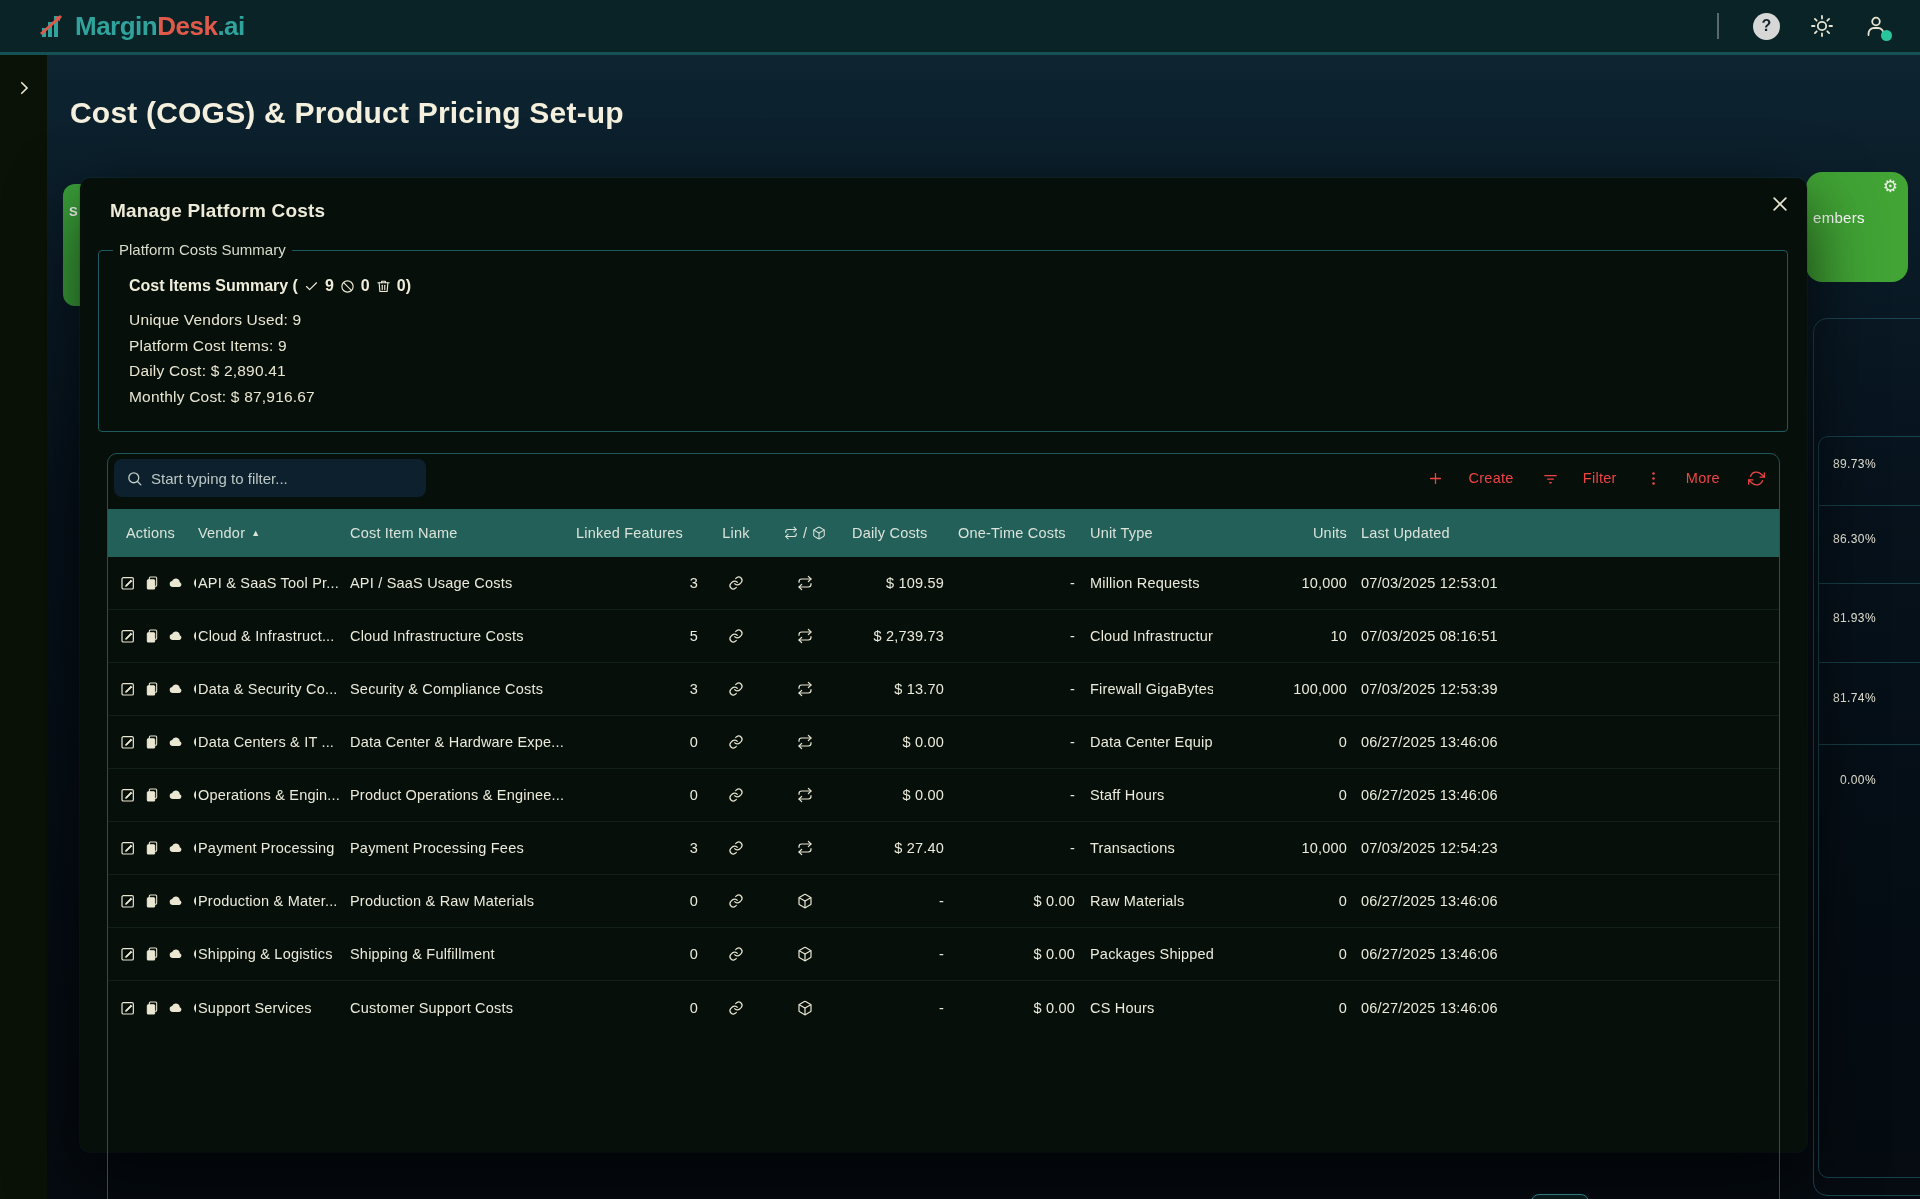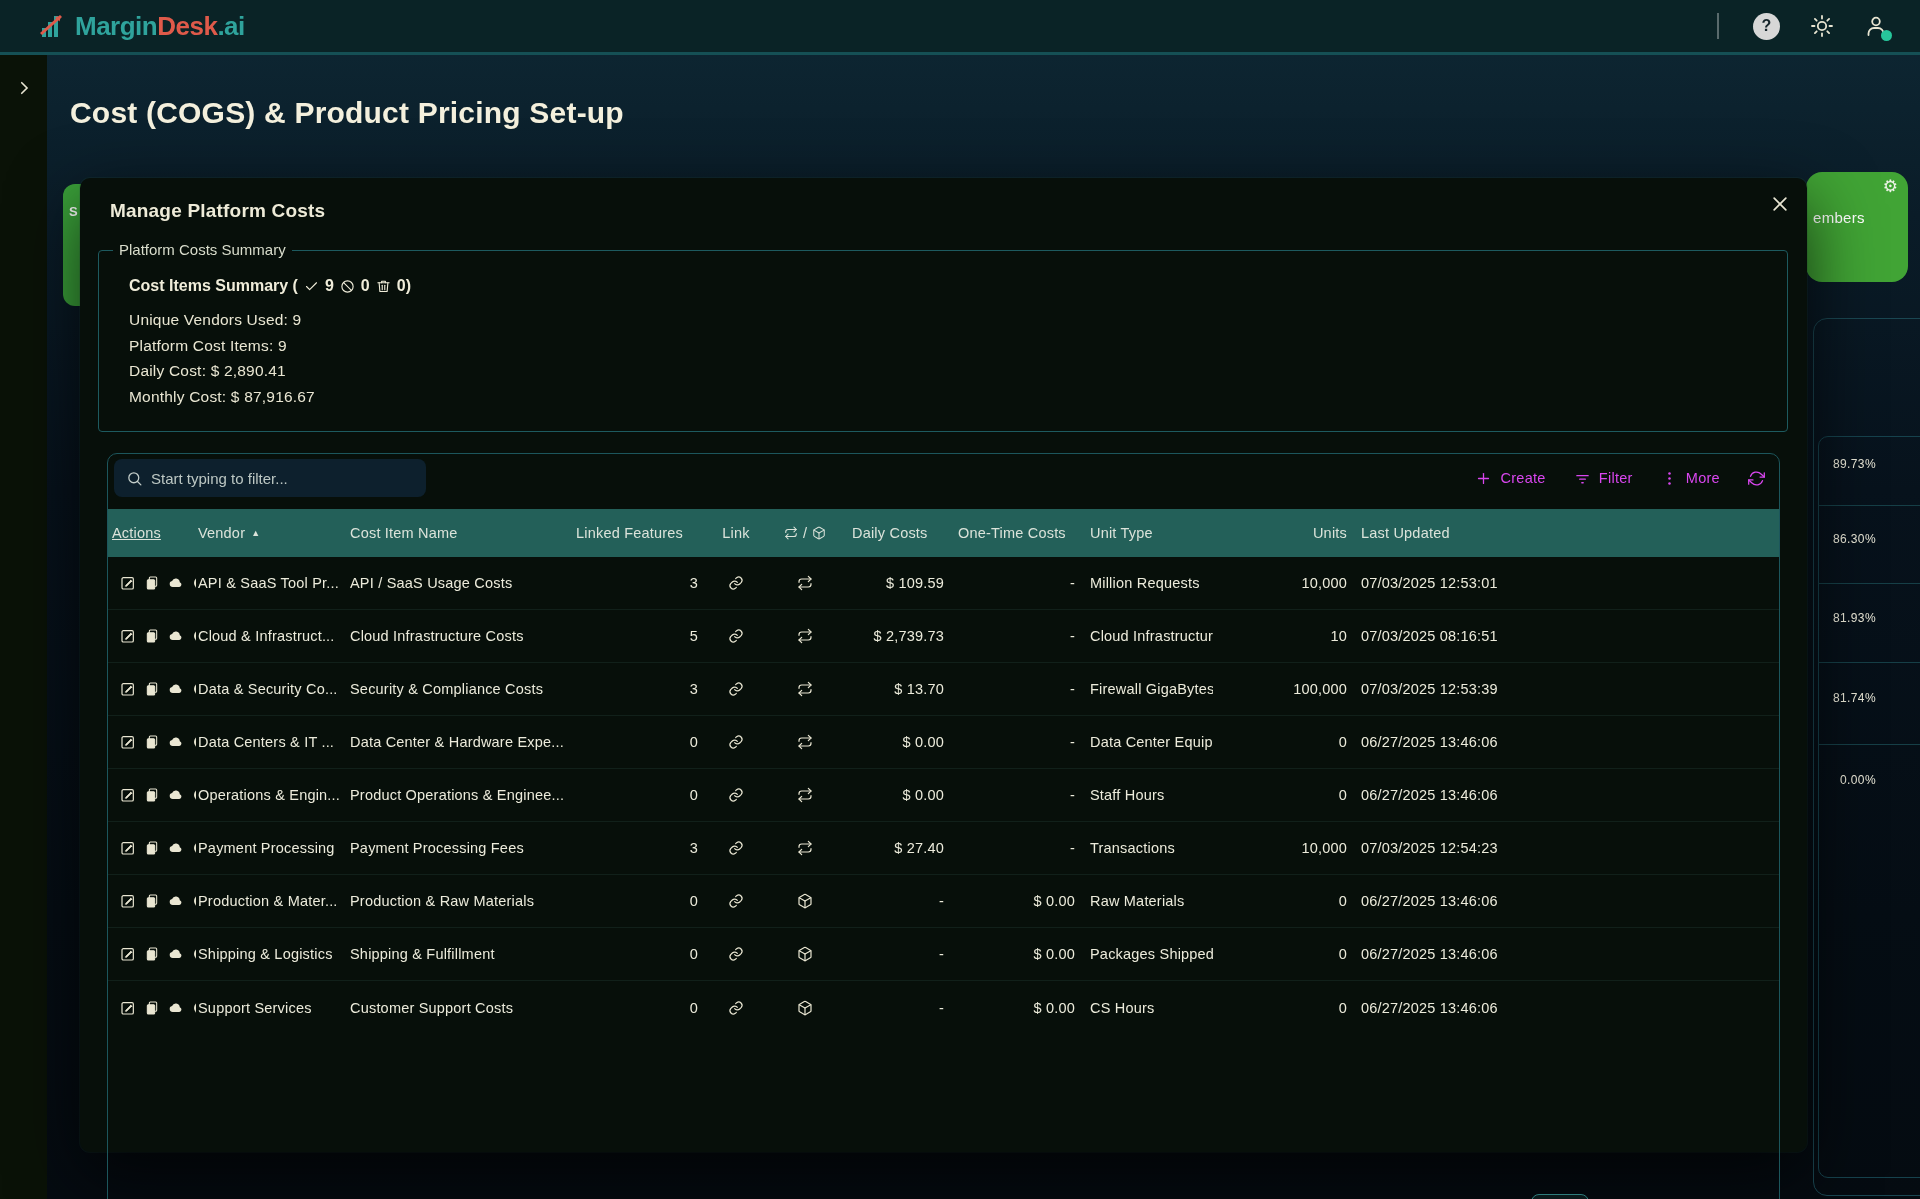--- a/index.html
+++ b/index.html
@@ -76,36 +76,36 @@
     border:1px solid #1c565c; border-radius:10px; }
   #toolbar { position:relative; height:55px; }
   #search-box { position:absolute; left:6px; top:5px; width:312px; height:38px;
     background:#0d202d; border-radius:8px; display:flex; align-items:center; padding-left:12px; gap:8px; }
   #search-box .ic { width:17px; height:17px; color:#c3cdc9; }
   #search-box .ic svg { width:17px; height:17px; }
   #search-input { flex:1; background:transparent; border:none; outline:none; color:#e8e5d2;
     font-size:15px; font-family:inherit; }
   #search-input::placeholder { color:#bcc7c3; opacity:1; }
   #toolbar-actions { position:absolute; right:14px; top:0; height:48px; display:flex; align-items:center; gap:28px; }
-  .tbtn { display:flex; align-items:center; gap:8px; color:#d946ef; font-size:14.5px;
+  .tbtn { display:flex; align-items:center; gap:24px; color:#ef4444; font-size:14.5px;
     letter-spacing:.3px; cursor:pointer; background:none; border:none; font-family:inherit; }
   .tbtn .ic { width:17px; height:17px; display:inline-flex; }
   .tbtn .ic svg { width:17px; height:17px; }
 
   
   .tgrid { display:grid; grid-template-columns:88px 152px 222px 136px 60px 78px 106px 133px 130px 136px 1fr; align-items:center; }
   #thead { height:48px; background:#236059; color:#dbe3da; font-size:14.5px; font-weight:500; letter-spacing:.2px; }
   #thead .hc { display:flex; align-items:center; white-space:nowrap; overflow:hidden; }
   .trow { height:53px; color:#ecebdb; font-size:14.5px; letter-spacing:.2px; border-bottom:1px solid #11201a; }
   .trow:last-child { border-bottom:none; }
   .cell { white-space:nowrap; overflow:hidden; display:flex; align-items:center; }
   .a-left { justify-content:flex-start; }
   .a-right { justify-content:flex-end; }
   .a-center { justify-content:center; }
-  .pad-l-14 { padding-left:4px;text-decoration:underline; } .pad-l-12 { padding-left:12px; } .pad-l-8 { padding-left:8px; }
+  .pad-l-14 { padding-left:18px; } .pad-l-12 { padding-left:12px; } .pad-l-8 { padding-left:8px; }
   .pad-l-7 { padding-left:7px; } .pad-l-2 { padding-left:2px; }
   .pad-r-17 { padding-right:17px;justify-content:center; } .pad-r-8 { padding-right:8px; } .pad-r-6 { padding-right:6px; } .pad-r-2 { padding-right:2px; }
   .sort-arrow { font-size:9px; margin-left:6px; color:#dbe3da; }
   .row-ic { width:16px; height:16px; color:#e9e6d2; display:inline-flex; }
   .row-ic svg { width:16px; height:16px; }
   .actions-cell { gap:8px; }
   .actions-cell .row-ic { cursor:pointer; }
   .mode-hdr { display:flex; align-items:center; gap:5px; }
   .mode-hdr .row-ic { width:14px; height:14px; color:#dbe3da; }
   .mode-hdr .row-ic svg { width:14px; height:14px; }

